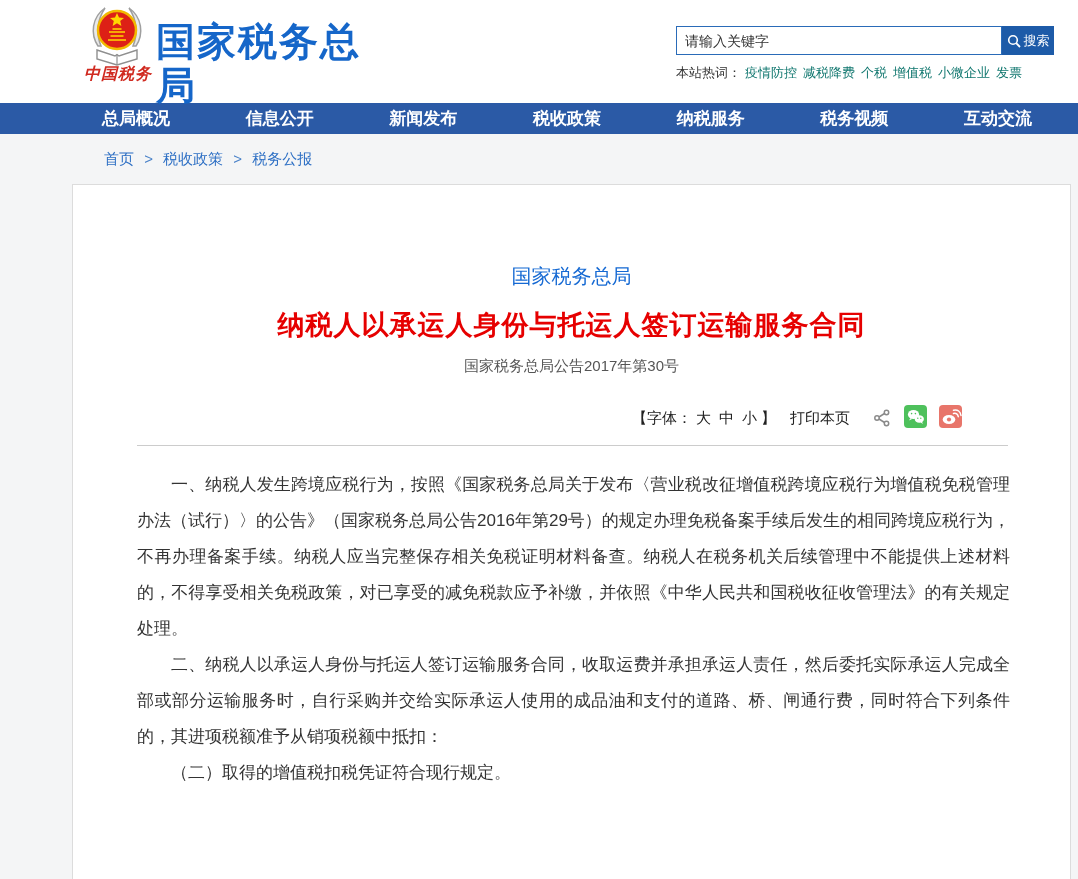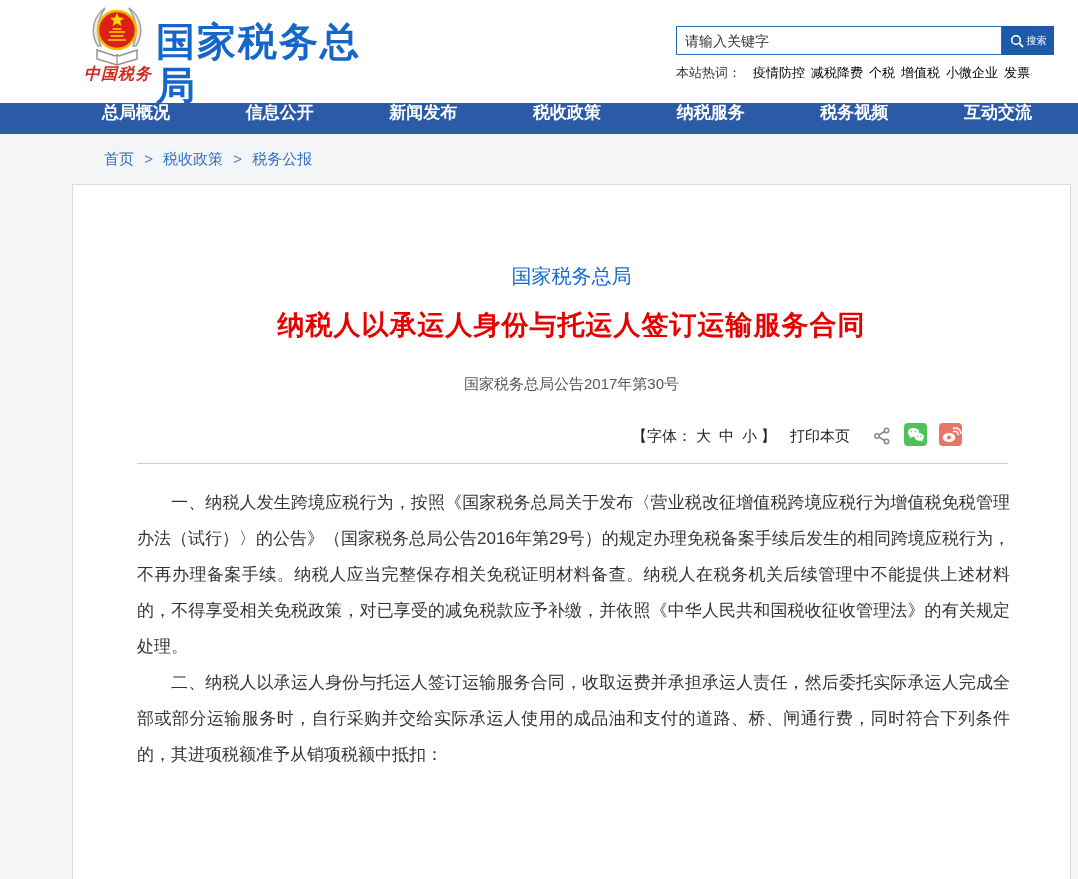--- a/index.html
+++ b/index.html
@@ -27,43 +27,43 @@
   .search-area { position:absolute; left:676px; top:26px; width:378px; }
   .search-row { display:flex; height:29px; }
   .search-input {
     flex:1; height:29px; border:1px solid #2a6bb8; padding:0 8px;
     font-size:14px; color:#333; outline:none; background:#fff;
     font-family:"Liberation Sans","DejaVu Sans",sans-serif;
   }
   .search-input::placeholder { color:#333; opacity:1; }
   .search-btn {
     width:52px; height:29px; border:0; background:#1d5ba8; color:#fff;
-    font-size:10px; display:flex; align-items:center; justify-content:center;
+    font-size:13px; display:flex; align-items:center; justify-content:center;
     gap:3px; cursor:pointer; font-family:inherit;
   }
   .hot-words { position:absolute; left:0; top:38px; width:378px; font-size:13px; color:#333; white-space:nowrap; }
-  .hot-words a { color:#000000; text-decoration:none; margin-right:6px; cursor:pointer;margin-top:20px; }
-  .hot-label { margin-right:12px; }
+  .hot-words a { color:#0f766e; text-decoration:none; margin-right:6px; cursor:pointer;margin-top:20px; }
+  .hot-label { margin-right:4px; }
   
   .main-nav { height:31px; background:#2b5aa6; }
-  .nav-inner { display:flex; justify-content:space-between; padding:0 46px 0 102px; height:19px; align-items:center; }
+  .nav-inner { display:flex; justify-content:space-between; padding:0 46px 0 102px; height:19px; align-items:flex-start; }
   .nav-inner a { color:#fff; font-size:17px; font-weight:bold; text-decoration:none; line-height:31px; cursor:pointer; }
   
   .breadcrumb { padding:16px 0 15px 88px; font-size:15px; background:#f4f5f6;margin-left:16px; }
   .breadcrumb a { color:#2d6fc4; text-decoration:none; cursor:pointer; }
   .crumb-sep { color:#4a82c8; margin:0 6px; }
   
   .panel {
     margin-left:72px; width:999px; min-height:760px;
     background:#fff; border:1px solid #dcdcdc;
   }
   .article-head { text-align:center; padding-top:78px; }
   .article-org { color:#1569d3; font-size:20px; }
   .article-title { color:#e60000; font-size:27px; font-weight:bold; margin-top:17px; letter-spacing:1px; }
-  .article-docnum { color:#555; font-size:15px; margin-top:32px; }
+  .article-docnum { color:#555; font-size:15px; margin-top:14px; }
   .toolbar {
     margin-top:29px; display:flex; justify-content:flex-end; align-items:flex-end;
     padding-right:108px; font-size:15px; color:#222;
   }
   .toolbar .fs-btn { margin:0 4px; cursor:pointer; }
   .toolbar .print-link { margin-left:14px; cursor:pointer; color:#222; text-decoration:none; }
   .toolbar .icon-btn { margin-left:12px; cursor:pointer; display:inline-flex; align-items:center; }
   .toolbar .icon-btn.first { margin-left:22px; }
   .head-sep { border:0; border-top:1px solid #ccc; margin:17px 62px 0 64px; }
   .article-body { padding:21px 60px 60px 64px; }
@@ -178,14 +178,15 @@
           <path d="M14.5 5.3 q6.5 -1.2 7.5 5.2" fill="none" stroke="#fff" stroke-width="1.5" stroke-linecap="round"></path>
         </svg>
       </span>
     </div>
     <hr class="head-sep">
   </div>
 
   <div class="article-body">
     <p>一、纳税人发生跨境应税行为，按照《国家税务总局关于发布〈营业税改征增值税跨境应税行为增值税免税管理办法（试行）〉的公告》（国家税务总局公告2016年第29号）的规定办理免税备案手续后发生的相同跨境应税行为，不再办理备案手续。纳税人应当完整保存相关免税证明材料备查。纳税人在税务机关后续管理中不能提供上述材料的，不得享受相关免税政策，对已享受的减免税款应予补缴，并依照《中华人民共和国税收征收管理法》的有关规定处理。</p>
     <p>二、纳税人以承运人身份与托运人签订运输服务合同，收取运费并承担承运人责任，然后委托实际承运人完成全部或部分运输服务时，自行采购并交给实际承运人使用的成品油和支付的道路、桥、闸通行费，同时符合下列条件的，其进项税额准予从销项税额中抵扣：</p>
+    <p>（二）取得的增值税扣税凭证符合现行规定。</p>
   </div>
 </main>
 
 </body></html>

